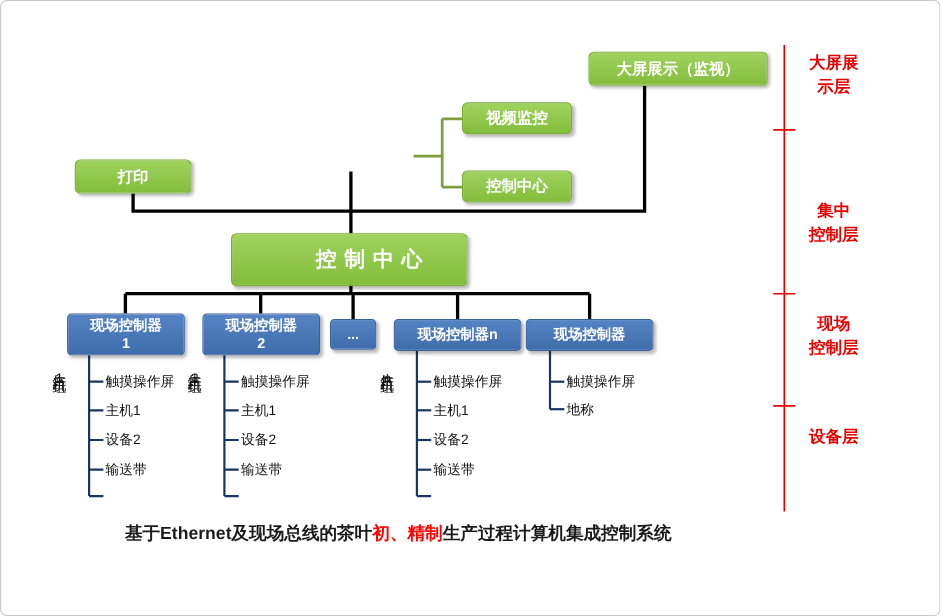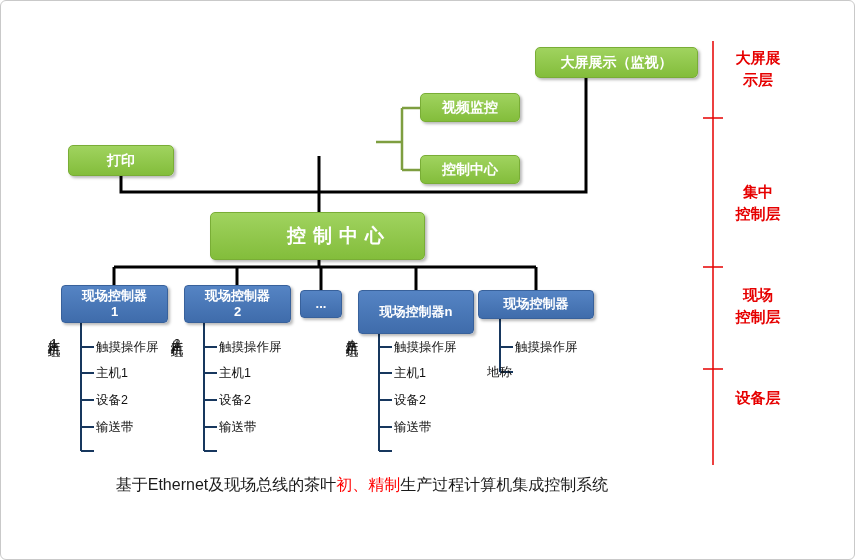--- a/index.html
+++ b/index.html
@@ -48,21 +48,21 @@
   }
   .layer {
     position: absolute; z-index: 2;
     width: 86px; text-align: center;
     color: #e60000; font-weight: bold; font-size: 15px;
     line-height: 1.45;
   }
   .caption {
     position: absolute; z-index: 2;
     left: 8px; top: 474px; width: 706px;
-    text-align: center; font-size: 16px; font-weight: normal; color: #1a1a1a;
+    text-align: center; font-size: 16px; font-weight: bold; color: #1a1a1a;
   }
   .caption .hl { color: #ff0000; }
 </style>
 </head>
 <body>
 
 <div class="canvas">
 
   <svg class="lines" width="855" height="560" viewBox="0 0 855 560">
 
@@ -121,21 +121,21 @@
   <div class="node gbox" style="left:67px; top:144px; width:106px; height:31px;">打印</div>
   <div class="node gbox" style="left:419px; top:92px; width:100px; height:29px;">视频监控</div>
   <div class="node gbox" style="left:419px; top:154px; width:100px; height:29px;">控制中心</div>
   <div class="node gbox big" style="left:209px; top:211px; width:215px; height:48px;padding-left:36px;">控制中心</div>
 
   <div class="node bbox ml" style="left:60px; top:284px; width:107px; height:38px;">现场控制器
 1</div>
   <div class="node bbox ml" style="left:183px; top:284px; width:107px; height:38px;">现场控制器
 2</div>
   <div class="node bbox" style="left:299px; top:289px; width:42px; height:28px;">...</div>
-  <div class="node bbox" style="left:357px; top:289px; width:116px; height:44px;">现场控制器n</div>
+  <div class="node bbox" style="left:357px; top:289px; width:116px; height:29px;">现场控制器n</div>
   <div class="node bbox" style="left:477px; top:289px; width:116px; height:29px;">现场控制器</div>
 
   <div class="vlabel" style="left:44px; top:328px;">生产机组1</div>
   <div class="item" style="left:95px; top:338px;">触摸操作屏</div>
   <div class="item" style="left:95px; top:364px;">主机1</div>
   <div class="item" style="left:95px; top:391px;">设备2</div>
   <div class="item" style="left:95px; top:418px;">输送带</div>
 
   <div class="vlabel" style="left:167px; top:328px;">生产机组2</div>
   <div class="item" style="left:218px; top:338px;">触摸操作屏</div>
@@ -143,21 +143,21 @@
   <div class="item" style="left:218px; top:391px;">设备2</div>
   <div class="item" style="left:218px; top:418px;">输送带</div>
 
   <div class="vlabel" style="left:342px; top:328px;">生产机组n</div>
   <div class="item" style="left:393px; top:338px;">触摸操作屏</div>
   <div class="item" style="left:393px; top:364px;">主机1</div>
   <div class="item" style="left:393px; top:391px;">设备2</div>
   <div class="item" style="left:393px; top:418px;">输送带</div>
 
   <div class="item" style="left:514px; top:338px;">触摸操作屏</div>
-  <div class="item" style="left:486px; top:363px;text-align:right;">地称</div>
+  <div class="item" style="left:514px; top:363px;text-align:right;">地称</div>
 
   <div class="layer ml" style="left:714px; top:46px;">大屏展
 示层</div>
   <div class="layer ml" style="left:714px; top:180px;text-align:center;">集中
 控制层</div>
   <div class="layer ml" style="left:714px; top:283px;">现场
 控制层</div>
   <div class="layer ml" style="left:714px; top:386px;">设备层</div>
 
   <div class="caption">

